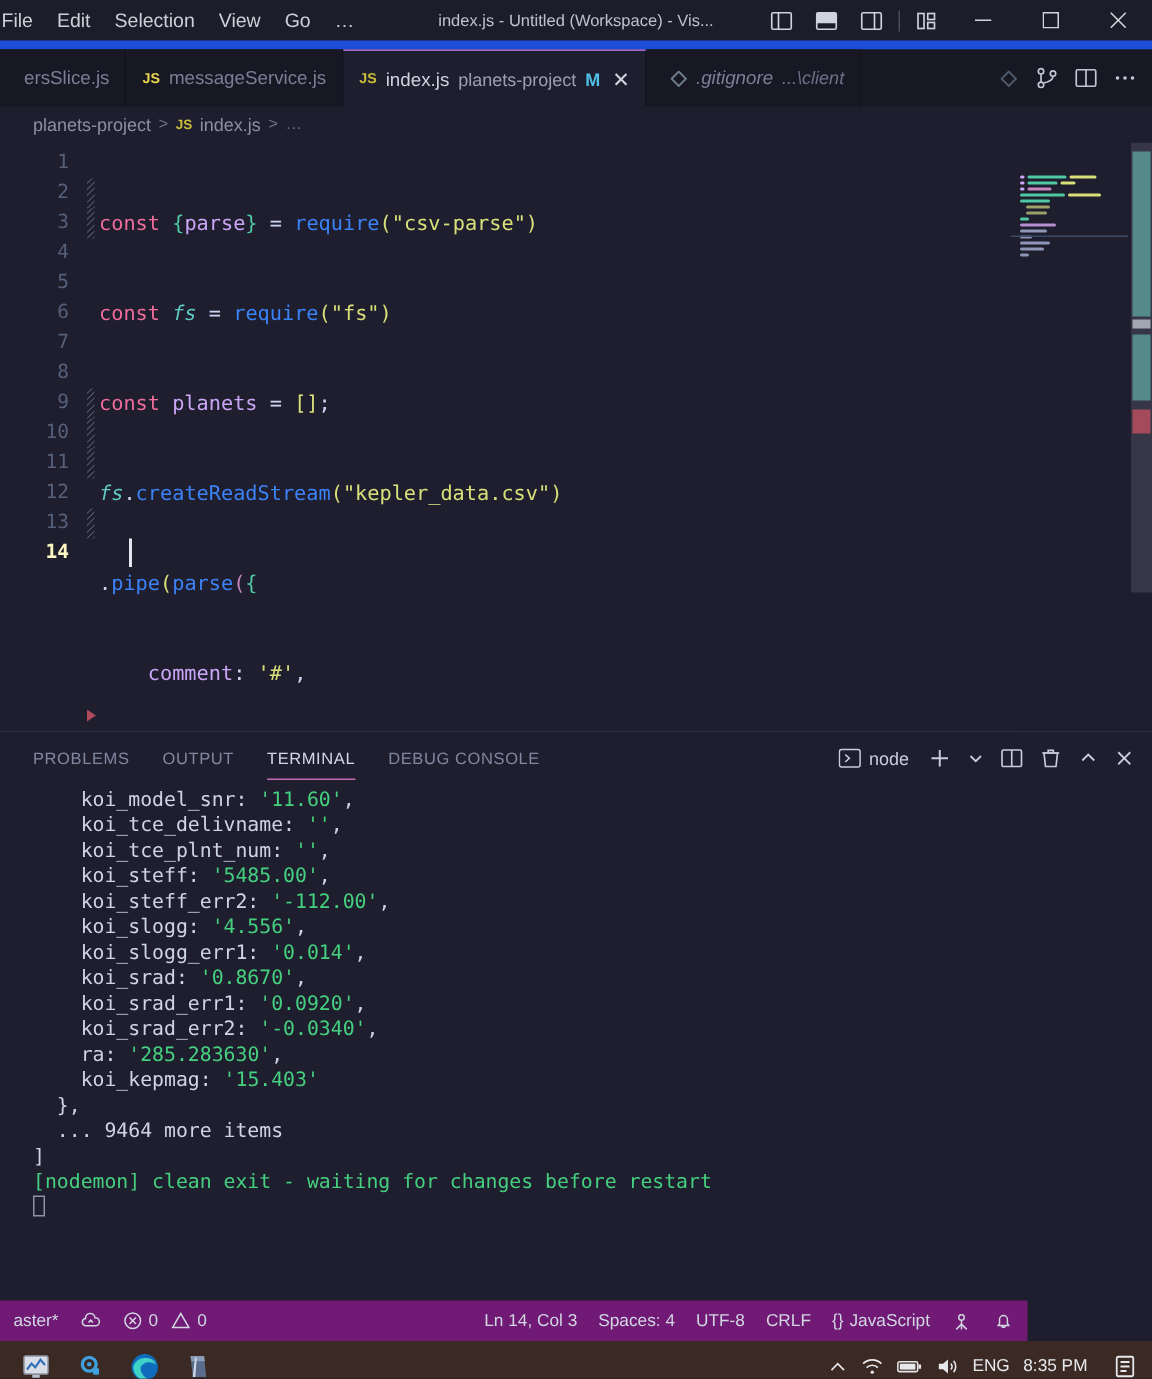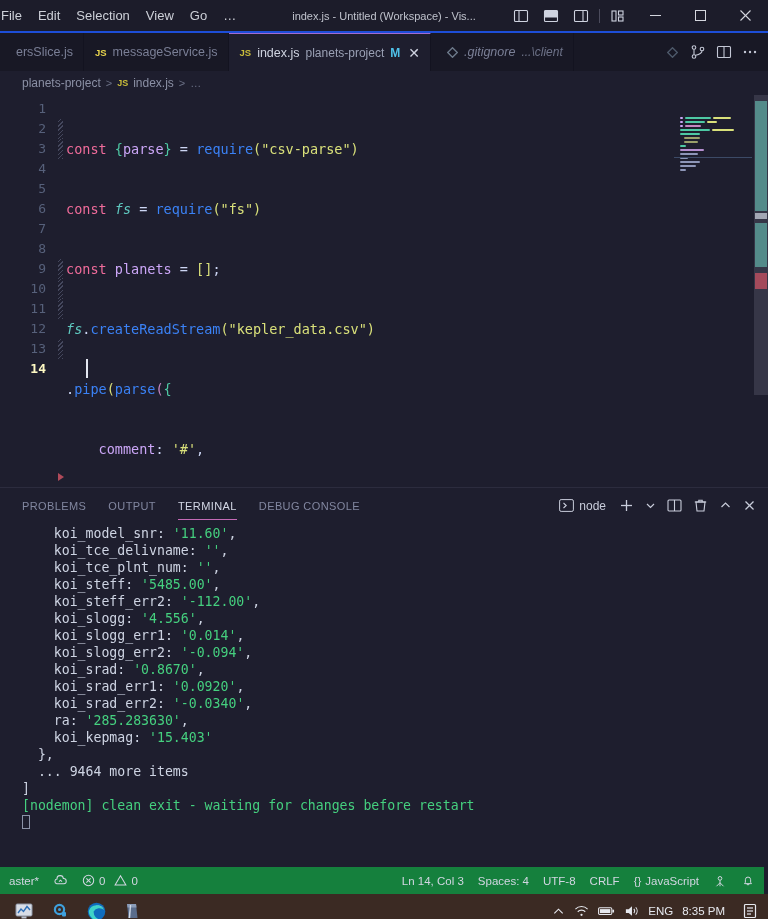--- a/index.html
+++ b/index.html
@@ -10,21 +10,21 @@
     overflow: hidden;
   }
   body { position: relative; }
 
   
   #titlebar {
     height: 33px; width: 768px;
     background: #1c1c2a;
     display: flex; align-items: center;
     position: relative;
-    border-bottom: 2px solid #1d4ed8;
+    border-bottom: 6px solid #1d4ed8;
   }
   #menu { display: flex; align-items: center; margin-left: -7px; }
   .menu-item {
     color: #cdd0d8; font-size: 13px;
     padding: 4px 8px; white-space: nowrap;
   }
   #win-title {
     position: absolute; left: 0; right: 0;
     text-align: center; color: #bfc2cc;
     font-size: 11px; pointer-events: none;
@@ -209,22 +209,22 @@
   .tk { color: #ced4e3; }
   .tv { color: #45d07f; }
   .tg { color: #45d07f; }
   #term-caret {
     display: inline-block; width: 8px; height: 14px;
     border: 1px solid #8c93a8; vertical-align: -2px;
   }
 
   
   #statusbar {
-    height: 27px; width: 764px;
-    background: #15803d;
+    height: 27px; width: 685px;
+    background: #701a75;
     display: flex; align-items: center;
     font-size: 11.5px; color: #d2d6e2;
     padding: 0 2px;
   }
   .sb { display: flex; align-items: center; gap: 4px; padding: 0 7px; height: 27px; }
   #sb-right { margin-left: auto; display: flex; align-items: center; }
 
   
   #taskbar {
     height: 34px; width: 768px;
@@ -512,21 +512,20 @@
   </div>
 
   <div id="terminal">
     <div class="tl"><span class="tk">    koi_model_snr: </span><span class="tv">'11.60'</span><span class="tk">,</span></div>
     <div class="tl"><span class="tk">    koi_tce_delivname: </span><span class="tv">''</span><span class="tk">,</span></div>
     <div class="tl"><span class="tk">    koi_tce_plnt_num: </span><span class="tv">''</span><span class="tk">,</span></div>
     <div class="tl"><span class="tk">    koi_steff: </span><span class="tv">'5485.00'</span><span class="tk">,</span></div>
     <div class="tl"><span class="tk">    koi_steff_err2: </span><span class="tv">'-112.00'</span><span class="tk">,</span></div>
     <div class="tl"><span class="tk">    koi_slogg: </span><span class="tv">'4.556'</span><span class="tk">,</span></div>
     <div class="tl"><span class="tk">    koi_slogg_err1: </span><span class="tv">'0.014'</span><span class="tk">,</span></div>
-    <div class="tl"><span class="tk">    koi_slogg_err2: </span><span class="tv">'-0.094'</span><span class="tk">,</span></div>
     <div class="tl"><span class="tk">    koi_srad: </span><span class="tv">'0.8670'</span><span class="tk">,</span></div>
     <div class="tl"><span class="tk">    koi_srad_err1: </span><span class="tv">'0.0920'</span><span class="tk">,</span></div>
     <div class="tl"><span class="tk">    koi_srad_err2: </span><span class="tv">'-0.0340'</span><span class="tk">,</span></div>
     <div class="tl"><span class="tk">    ra: </span><span class="tv">'285.283630'</span><span class="tk">,</span></div>
     <div class="tl"><span class="tk">    koi_kepmag: </span><span class="tv">'15.403'</span><span class="tk"></span></div>
     <div class="tl"><span class="tk">  },</span></div>
     <div class="tl"><span class="tk">  ... 9464 more items</span></div>
     <div class="tl"><span class="tk">]</span></div>
     <div class="tl"><span class="tg">[nodemon] clean exit - waiting for changes before restart</span></div>
     <div class="tl"><span id="term-caret"></span></div>

